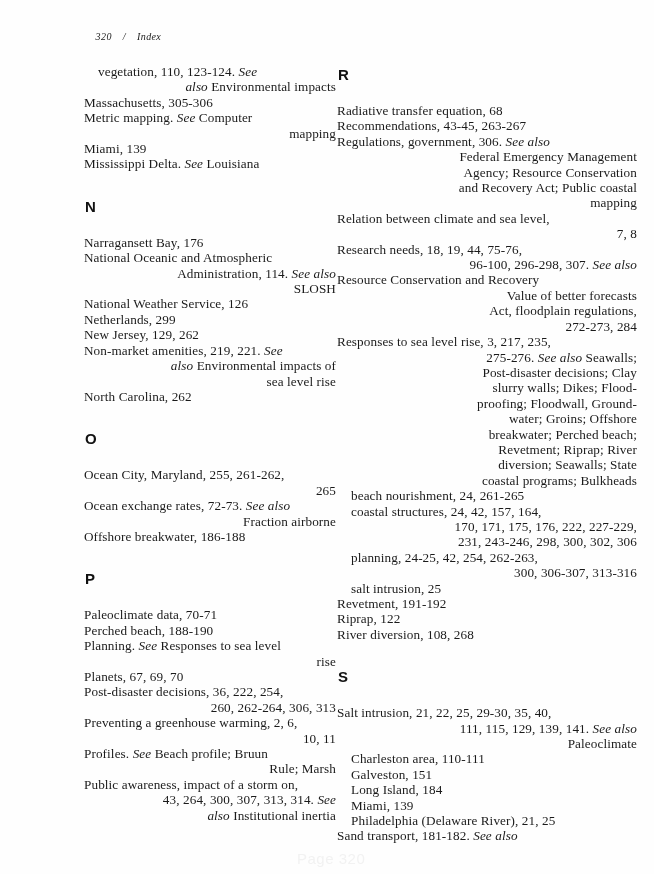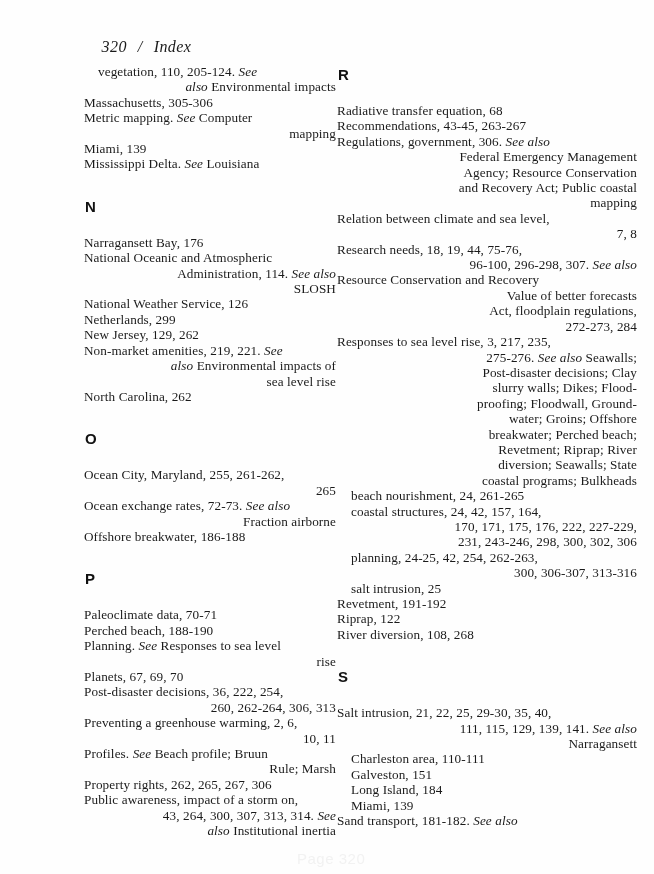--- a/index.html
+++ b/index.html
@@ -18,21 +18,21 @@
   .page {
     position: absolute;
     inset: 0;
     background: #fefefe;
   }
   .running-head {
     position: absolute;
     left: 84px;
     top: 20px;
     font-style: italic;
-    font-size: 16px;
+    font-size: 10px;
     letter-spacing: 0.4px;
     white-space: pre;
   }
   .running-head .sep {
     display: inline-block;
     margin: 0 11px;
     font-style: italic;
   }
   .col {
     position: absolute;
@@ -72,21 +72,21 @@
 </head>
 <body>
 
 <div class="page">
 
   <div class="running-head">
     <span>320</span><span class="sep">/</span><span>Index</span>
   </div>
 
   <div class="col col-left" id="col-left">
-      <div class="line ind1"><span>vegetation, 110, 205-124. </span><em>See</em></div>
+      <div class="line ind1"><span>vegetation, 110, 123-124. </span><em>See</em></div>
       <div class="line ind2"><em>also</em><span> Environmental impacts</span></div>
       <div class="line ind0"><span>Massachusetts, 305-306</span></div>
       <div class="line ind0"><span>Metric mapping. </span><em>See</em><span> Computer</span></div>
       <div class="line ind2"><span>mapping</span></div>
       <div class="line ind0"><span>Miami, 139</span></div>
       <div class="line ind0"><span>Mississippi Delta. </span><em>See</em><span> Louisiana</span></div>
       <div class="sec-heading">N</div>
       <div class="line ind0"><span>Narragansett Bay, 176</span></div>
       <div class="line ind0"><span>National Oceanic and Atmospheric</span></div>
       <div class="line ind2"><span>Administration, 114. </span><em>See also</em></div>
@@ -109,21 +109,20 @@
       <div class="line ind0"><span>Perched beach, 188-190</span></div>
       <div class="line ind0"><span>Planning. </span><em>See</em><span> Responses to sea level</span></div>
       <div class="line ind2"><span>rise</span></div>
       <div class="line ind0"><span>Planets, 67, 69, 70</span></div>
       <div class="line ind0"><span>Post-disaster decisions, 36, 222, 254,</span></div>
       <div class="line ind2"><span>260, 262-264, 306, 313</span></div>
       <div class="line ind0"><span>Preventing a greenhouse warming, 2, 6,</span></div>
       <div class="line ind2"><span>10, 11</span></div>
       <div class="line ind0"><span>Profiles. </span><em>See</em><span> Beach profile; Bruun</span></div>
       <div class="line ind2"><span>Rule; Marsh</span></div>
-      <div class="line ind0"><span>Property rights, 262, 265, 267, 306</span></div>
       <div class="line ind0"><span>Public awareness, impact of a storm on,</span></div>
       <div class="line ind2"><span>43, 264, 300, 307, 313, 314. </span><em>See</em></div>
       <div class="line ind2"><em>also</em><span> Institutional inertia</span></div>
     </div>
   <div class="col col-right" id="col-right">
       <div class="sec-heading">R</div>
       <div class="line ind0"><span>Radiative transfer equation, 68</span></div>
       <div class="line ind0"><span>Recommendations, 43-45, 263-267</span></div>
       <div class="line ind0"><span>Regulations, government, 306. </span><em>See also</em></div>
       <div class="line ind2"><span>Federal Emergency Management</span></div>
@@ -154,23 +153,24 @@
       <div class="line ind2"><span>231, 243-246, 298, 300, 302, 306</span></div>
       <div class="line ind1"><span>planning, 24-25, 42, 254, 262-263,</span></div>
       <div class="line ind2"><span>300, 306-307, 313-316</span></div>
       <div class="line ind1"><span>salt intrusion, 25</span></div>
       <div class="line ind0"><span>Revetment, 191-192</span></div>
       <div class="line ind0"><span>Riprap, 122</span></div>
       <div class="line ind0"><span>River diversion, 108, 268</span></div>
       <div class="sec-heading">S</div>
       <div class="line ind0"><span>Salt intrusion, 21, 22, 25, 29-30, 35, 40,</span></div>
       <div class="line ind2"><span>111, 115, 129, 139, 141. </span><em>See also</em></div>
-      <div class="line ind2"><span>Narragansett</span></div>
+      <div class="line ind2"><span>Paleoclimate</span></div>
       <div class="line ind1"><span>Charleston area, 110-111</span></div>
       <div class="line ind1"><span>Galveston, 151</span></div>
       <div class="line ind1"><span>Long Island, 184</span></div>
       <div class="line ind1"><span>Miami, 139</span></div>
+      <div class="line ind1"><span>Philadelphia (Delaware River), 21, 25</span></div>
       <div class="line ind0"><span>Sand transport, 181-182. </span><em>See also</em></div>
     </div>
 
   <div class="watermark">Page 320</div>
 
 </div>
 
 </body></html>

